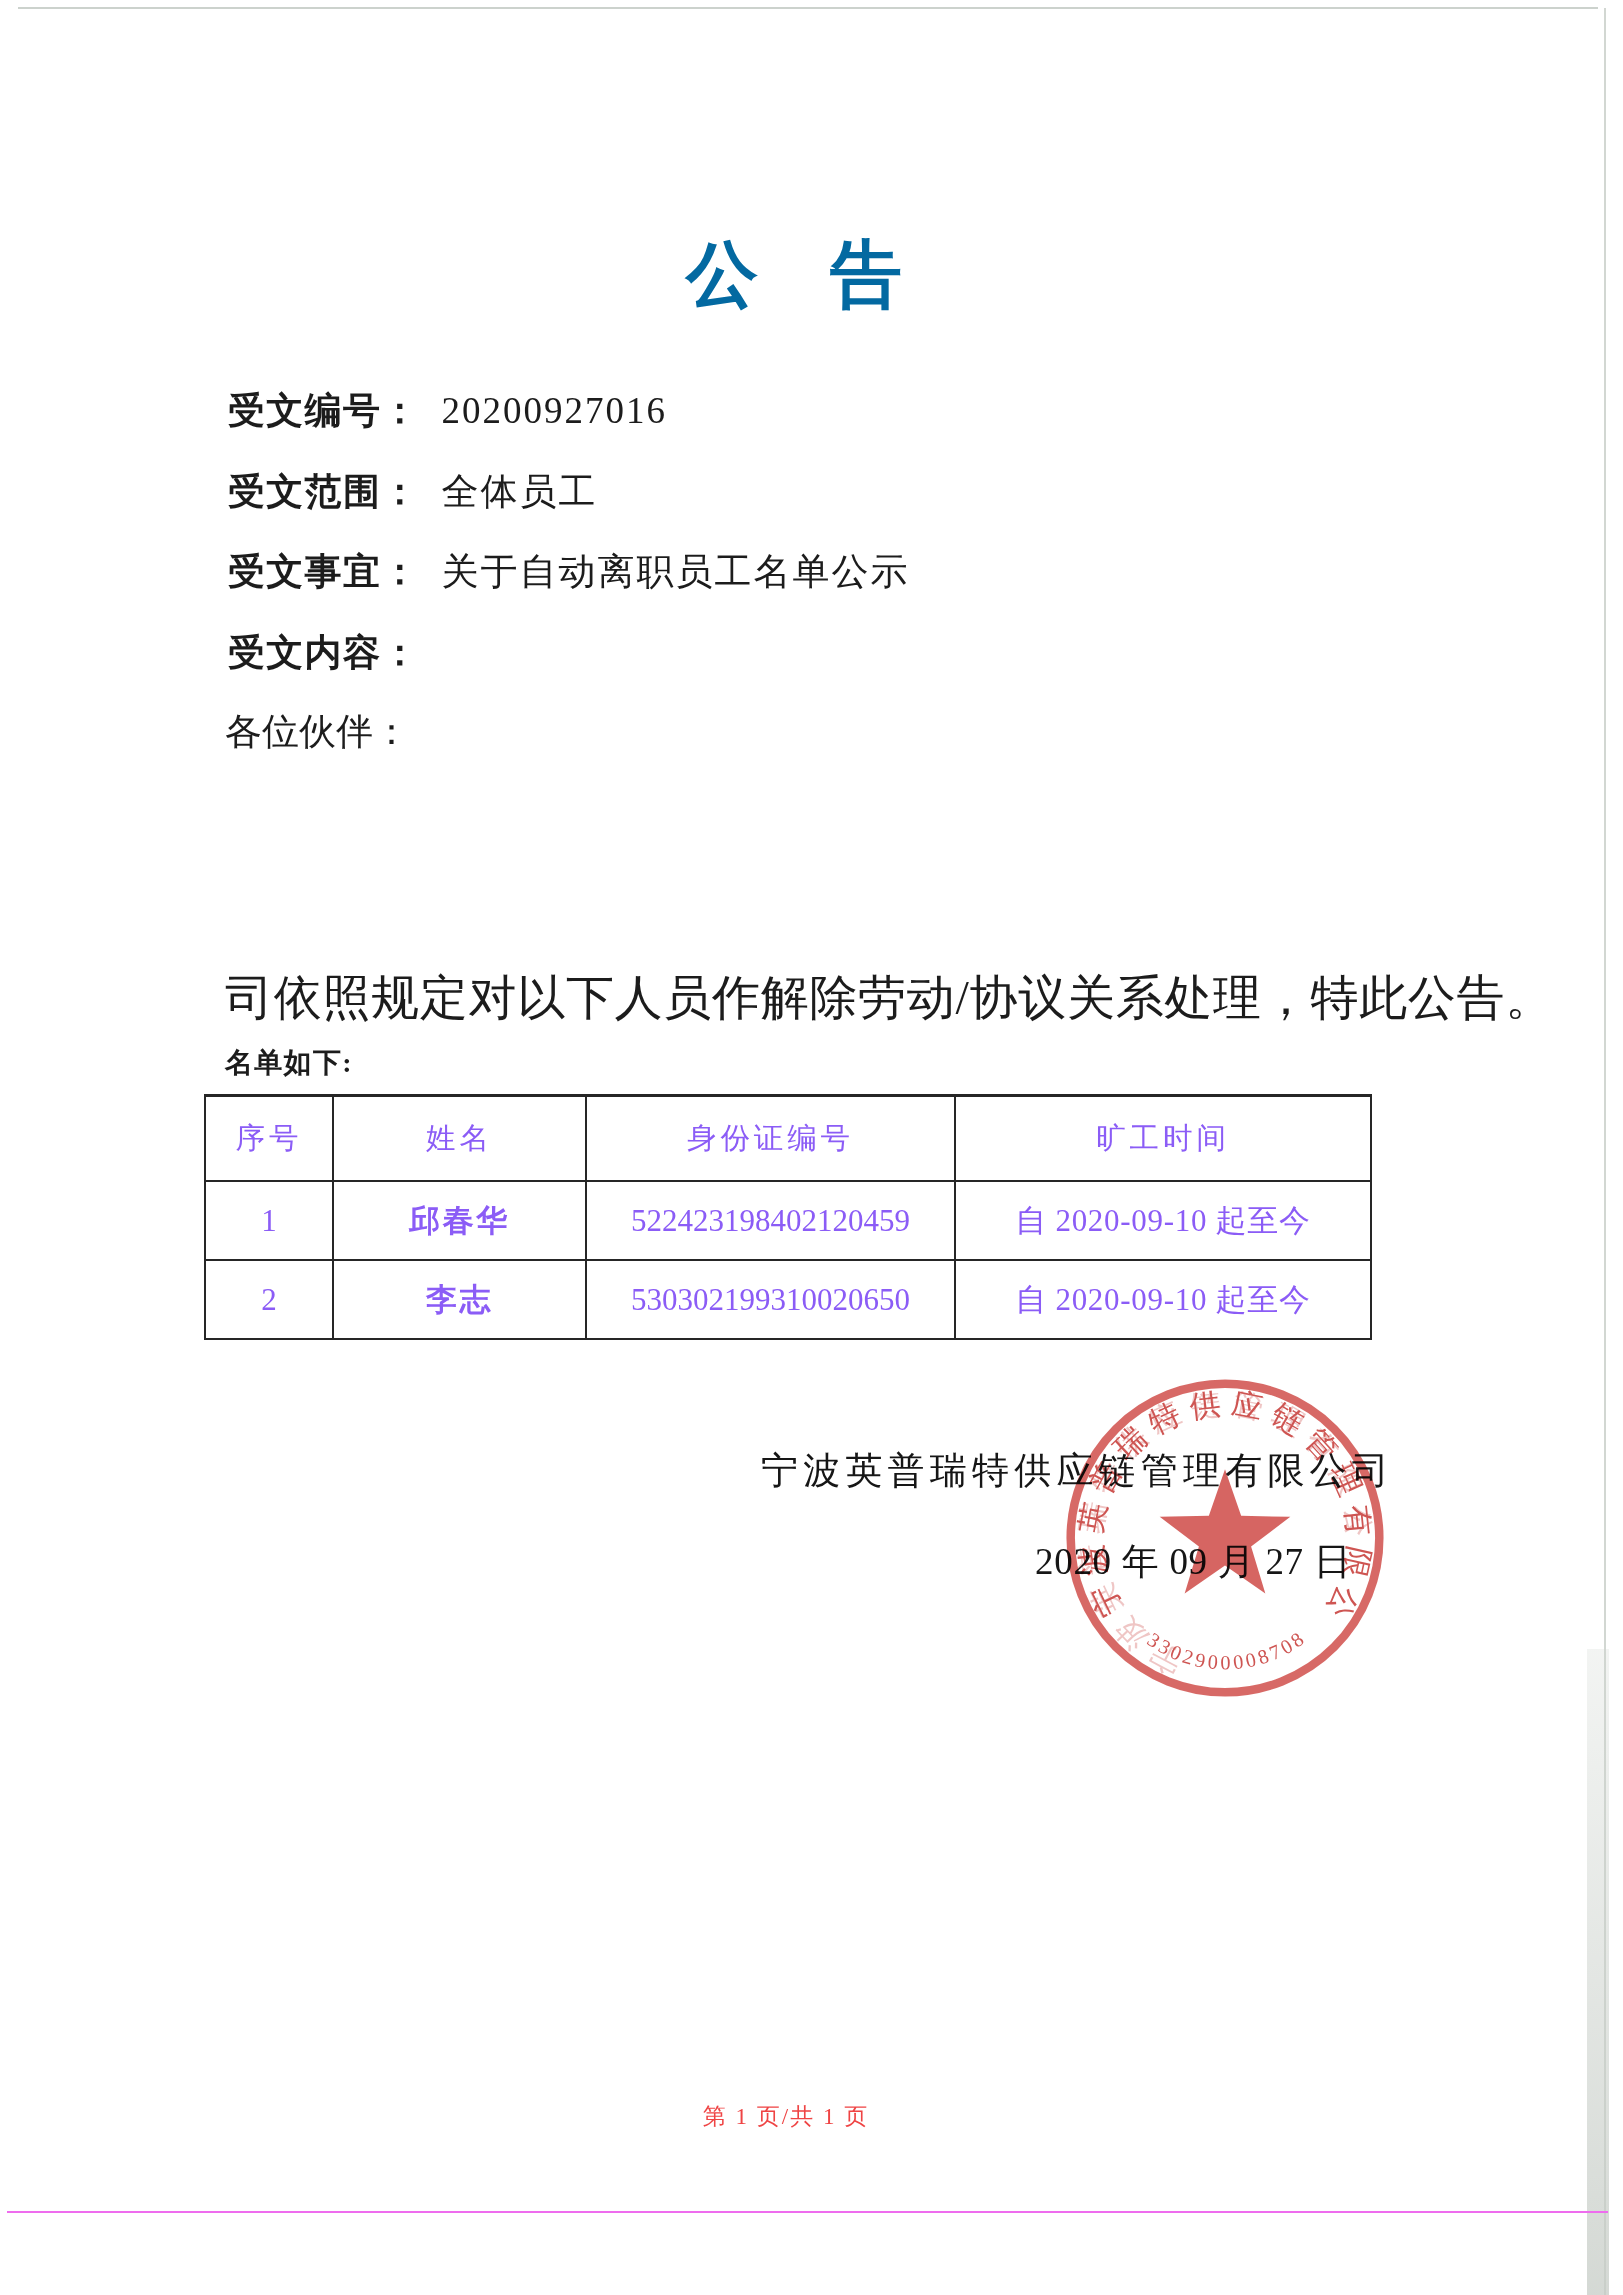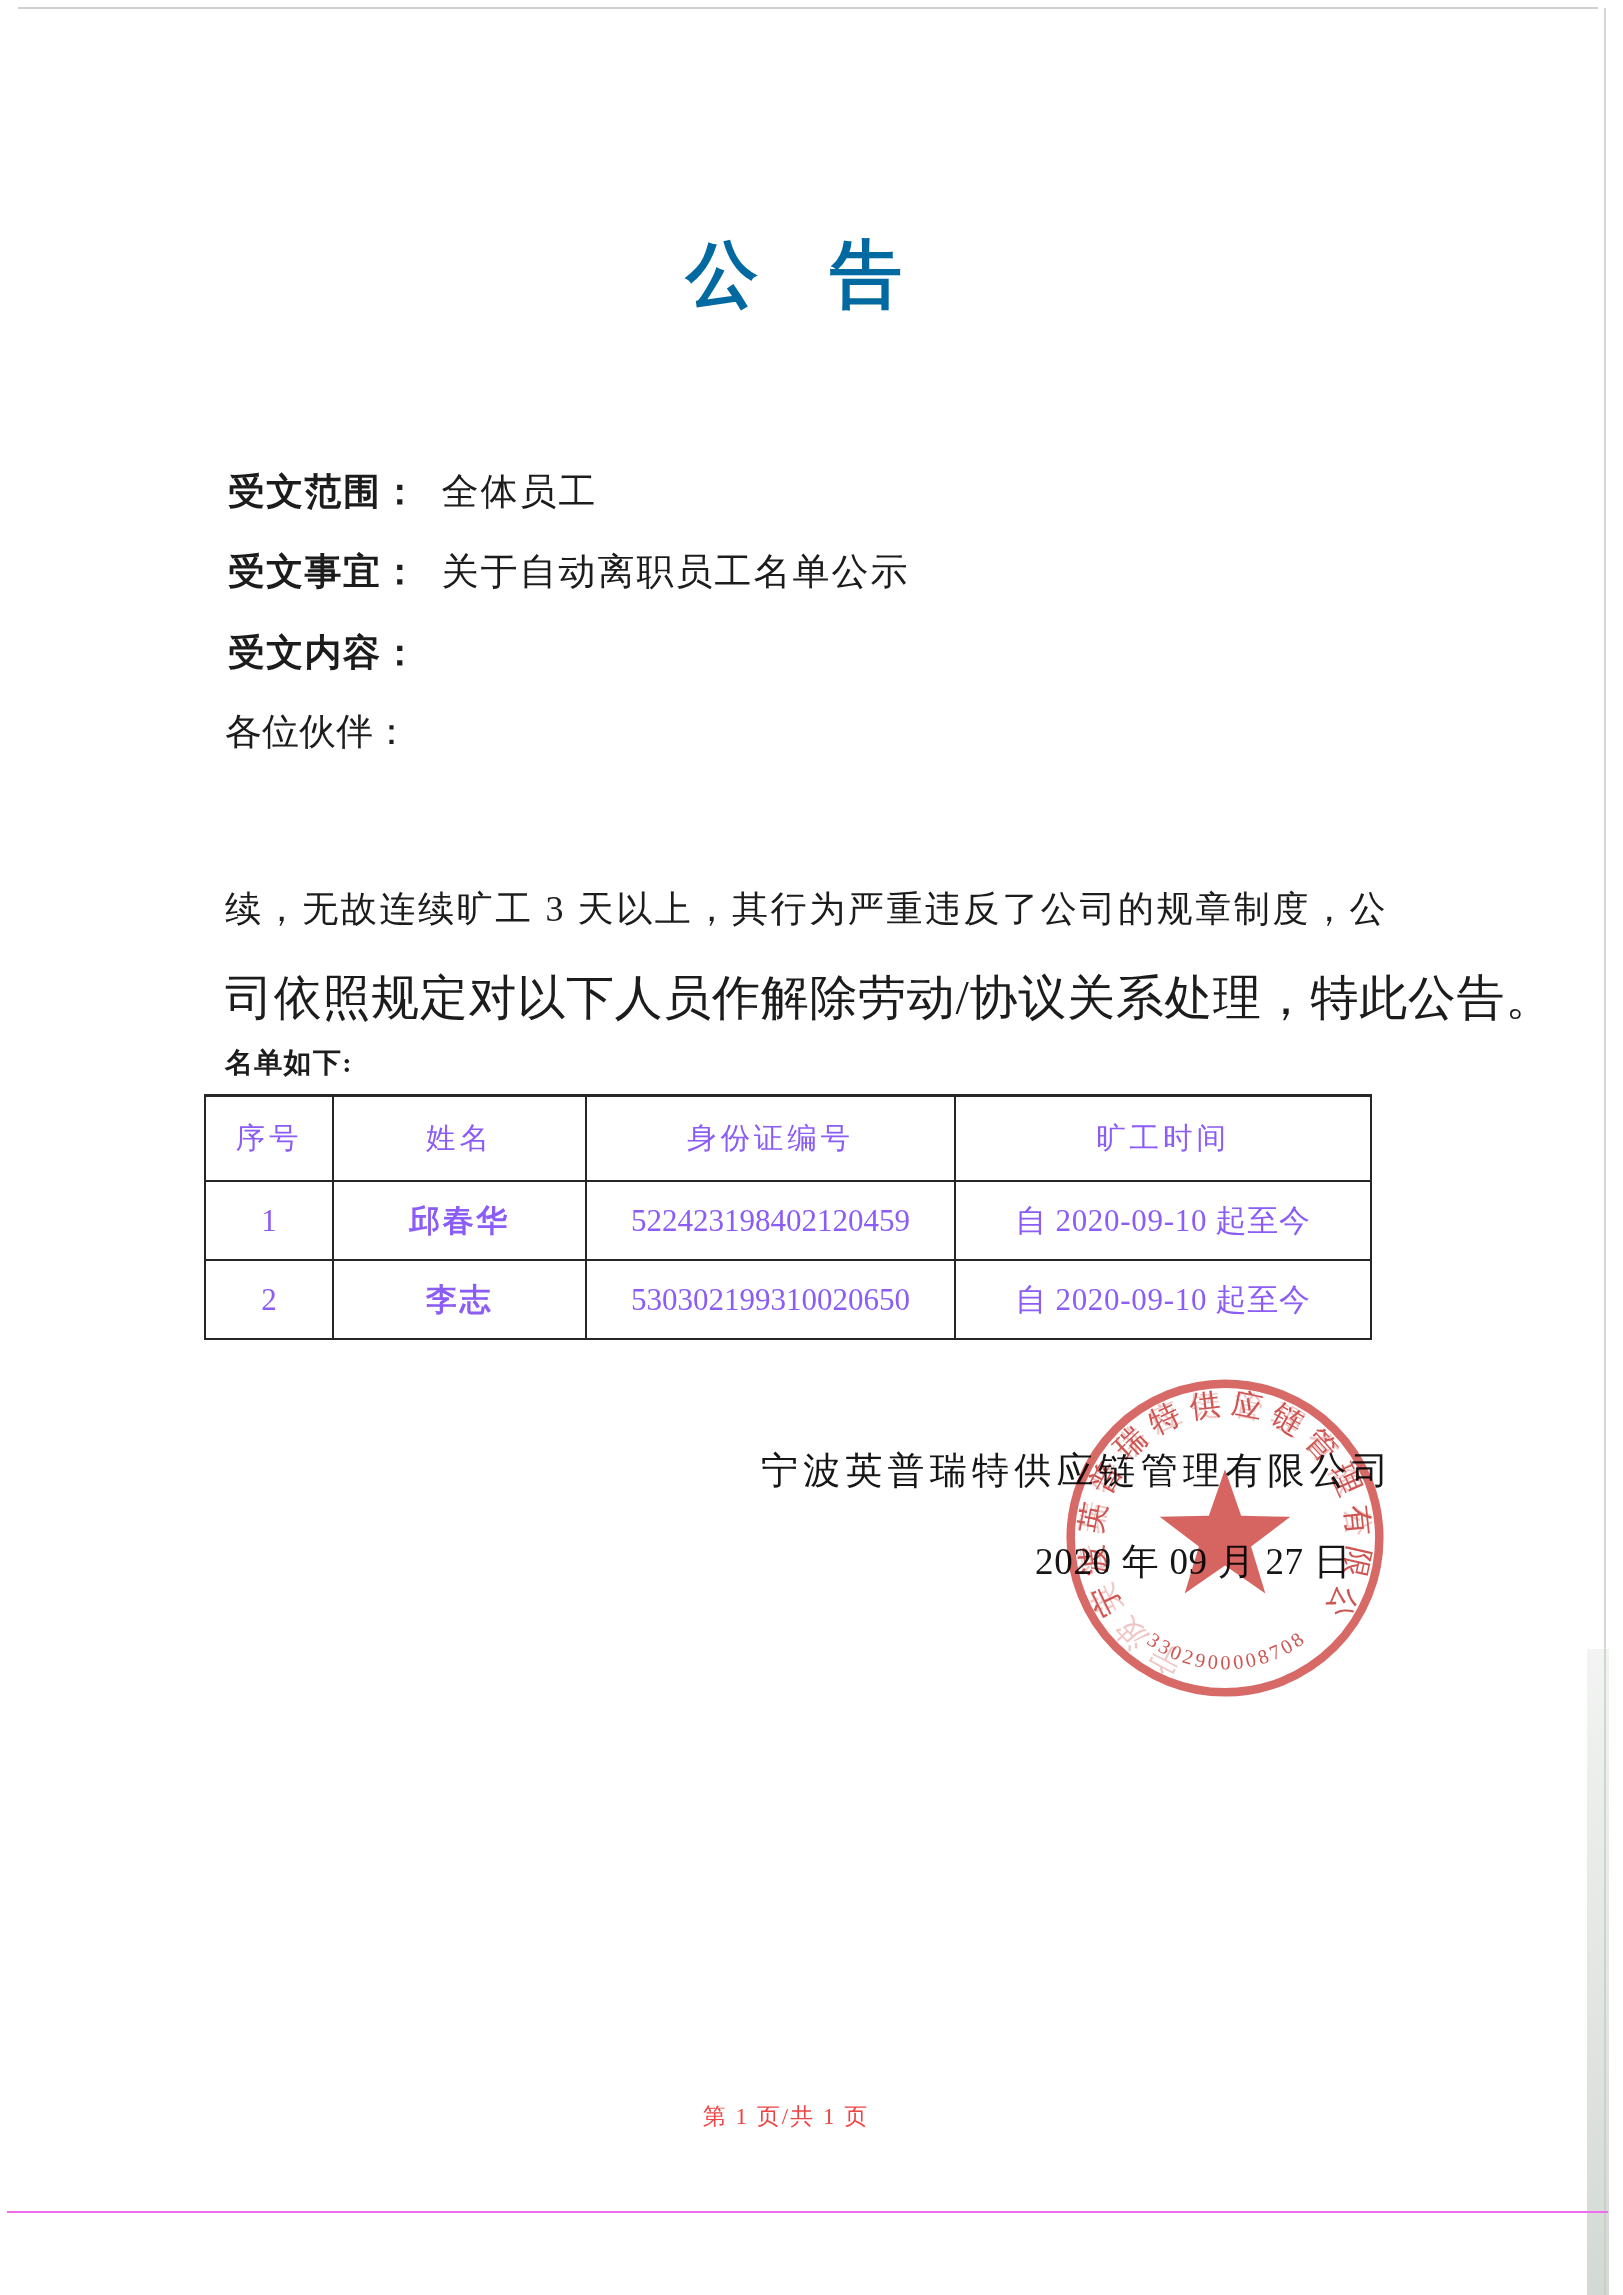--- a/index.html
+++ b/index.html
@@ -67,33 +67,35 @@
 
 <div class="page">
 
   <div class="scan-top-line"></div>
   <div class="scan-right-line"></div>
   <div class="scan-right-band"></div>
   <div class="scan-magenta-line"></div>
 
   <div class="line doc-title">公　告</div>
 
+  <div class="line meta" style="top:390px">
+    <span class="lbl">受文编号：</span><span class="val">20200927016</span>
+  </div>
   <div class="line meta" style="top:471px">
     <span class="lbl">受文范围：</span><span class="val">全体员工</span>
   </div>
   <div class="line meta" style="top:551px">
     <span class="lbl">受文事宜：</span><span class="val">关于自动离职员工名单公示</span>
   </div>
   <div class="line meta" style="top:632px">
     <span class="lbl">受文内容：</span><span class="val"></span>
   </div>
 
   <div class="line salutation">各位伙伴：</div>
 
-  <div class="line body-l2">续，无故连续旷工 3 天以上，其行为严重违反了公司的规章制度，公</div>
   <div class="line body-l3">司依照规定对以下人员作解除劳动/协议关系处理，特此公告。</div>
 
   <div class="line list-intro">名单如下:</div>
 
   <table class="roster">
     <colgroup>
       <col style="width:128px">
         <col style="width:253px">
         <col style="width:369px">
         <col style="width:416px">

